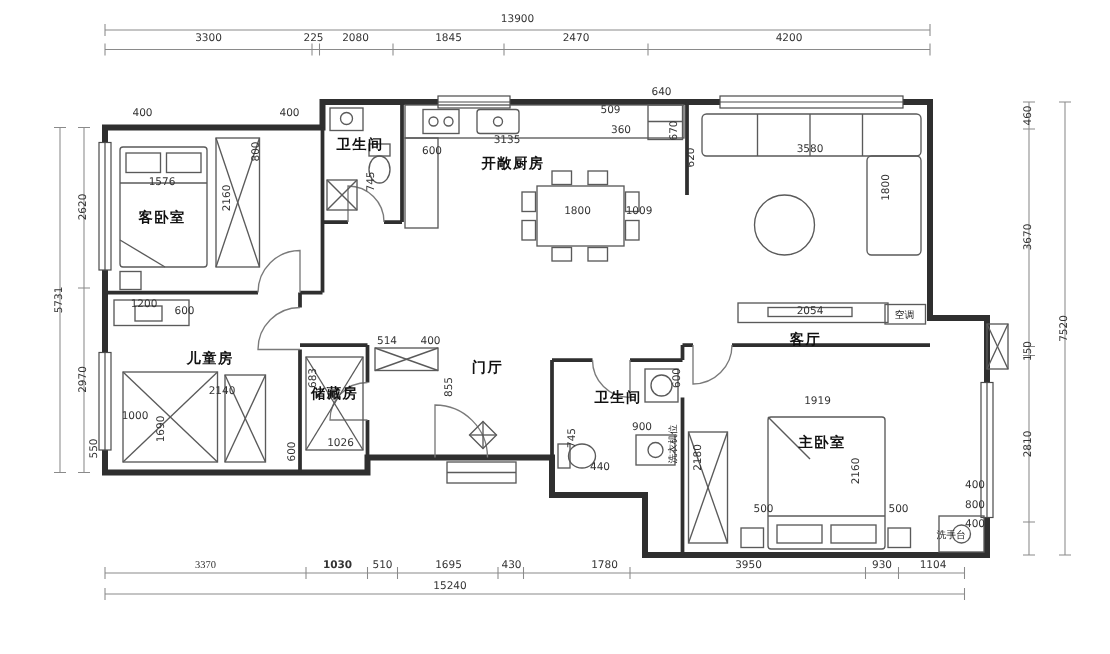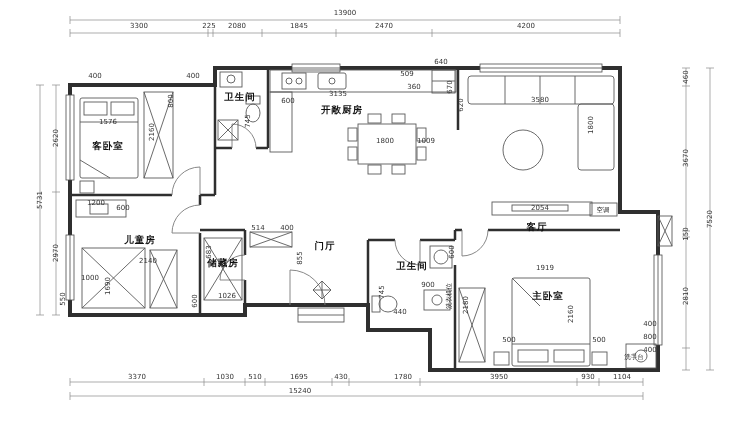--- a/index.html
+++ b/index.html
@@ -228,22 +228,22 @@
   </svg>
 
   <div class="labels">
       <span class="lbl dim" style="left: 345px; top: 13px;">13900</span>
       <span class="lbl dim" style="left: 139px; top: 26px;">3300</span>
       <span class="lbl dim" style="left: 209px; top: 26px;">225</span>
       <span class="lbl dim" style="left: 237px; top: 26px;">2080</span>
       <span class="lbl dim" style="left: 299px; top: 26px;">1845</span>
       <span class="lbl dim" style="left: 384px; top: 26px;">2470</span>
       <span class="lbl dim" style="left: 526px; top: 26px;">4200</span>
-      <span class="lbl dim" style="left: 137px; top: 377px;">3370</span>
-      <span class="lbl dim" style="left: 225px; top: 377px;">1030</span>
+      <span class="lbl dim" style="left: 137px; top: 377px; font-family: Liberation Serif, serif;">3370</span>
+      <span class="lbl dim" style="left: 225px; top: 377px; font-weight: bold;">1030</span>
       <span class="lbl dim" style="left: 255px; top: 377px;">510</span>
       <span class="lbl dim" style="left: 299px; top: 377px;">1695</span>
       <span class="lbl dim" style="left: 341px; top: 377px;">430</span>
       <span class="lbl dim" style="left: 385px; top: 377px; margin-left: 18px;">1780</span>
       <span class="lbl dim" style="left: 499px; top: 377px;">3950</span>
       <span class="lbl dim" style="left: 588px; top: 377px;">930</span>
       <span class="lbl dim" style="left: 622px; top: 377px;">1104</span>
       <span class="lbl dim" style="left: 300px; top: 391px;">15240</span>
       <span class="lbl dim r" style="left: 56px; top: 138px;">2620</span>
       <span class="lbl dim r" style="left: 56px; top: 253px;">2970</span>

